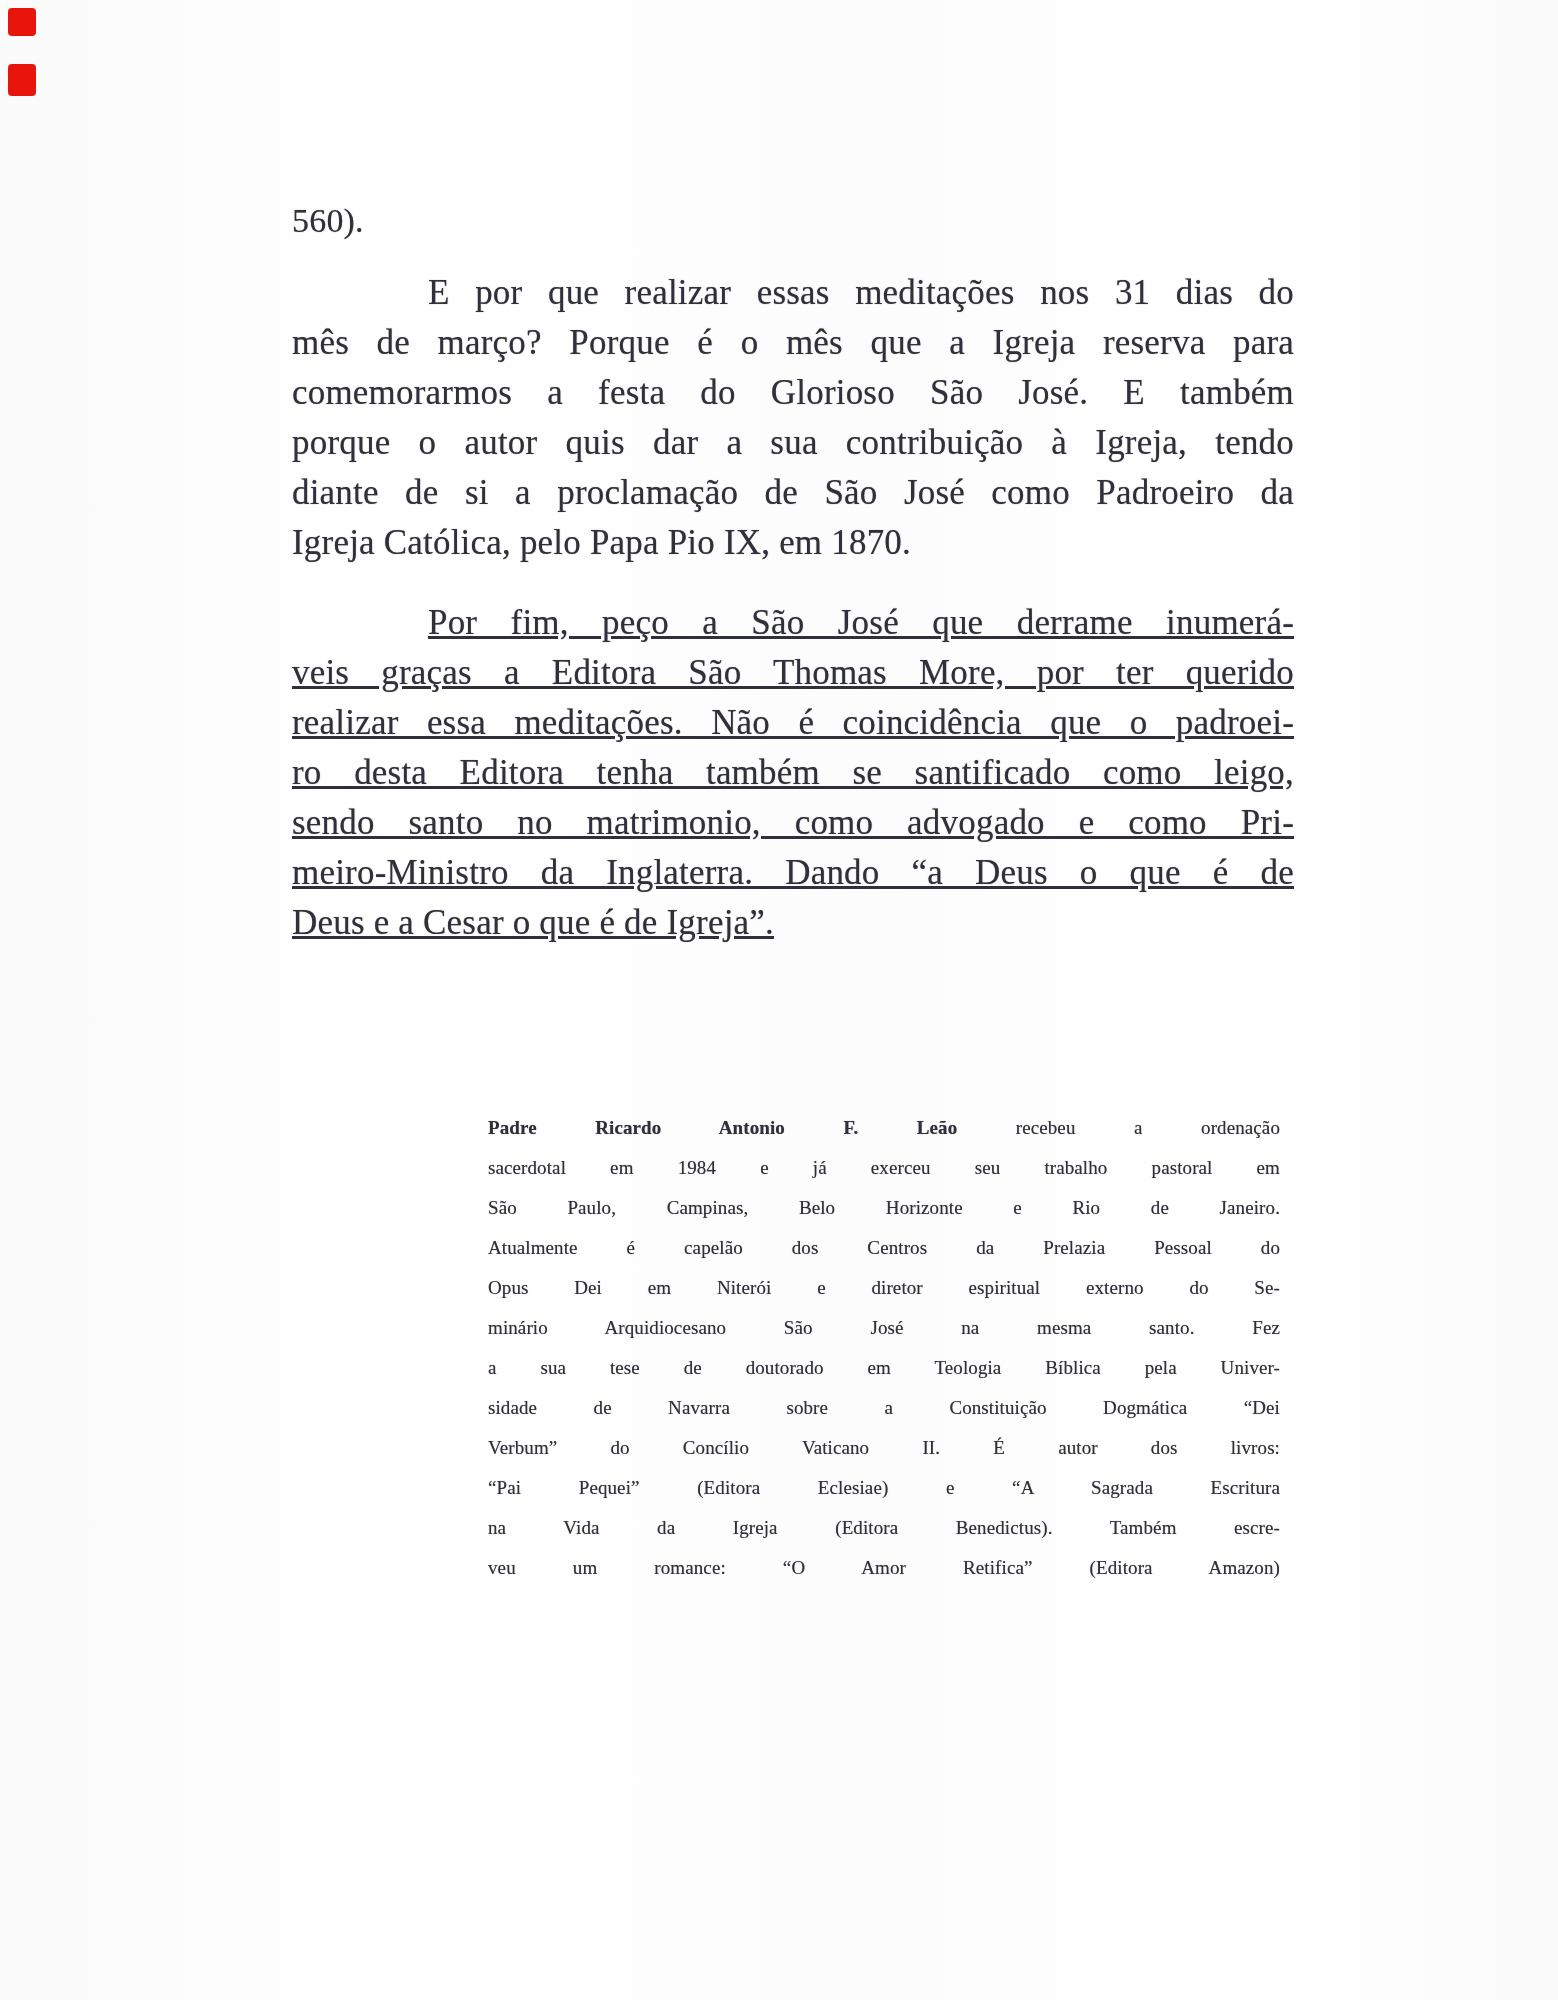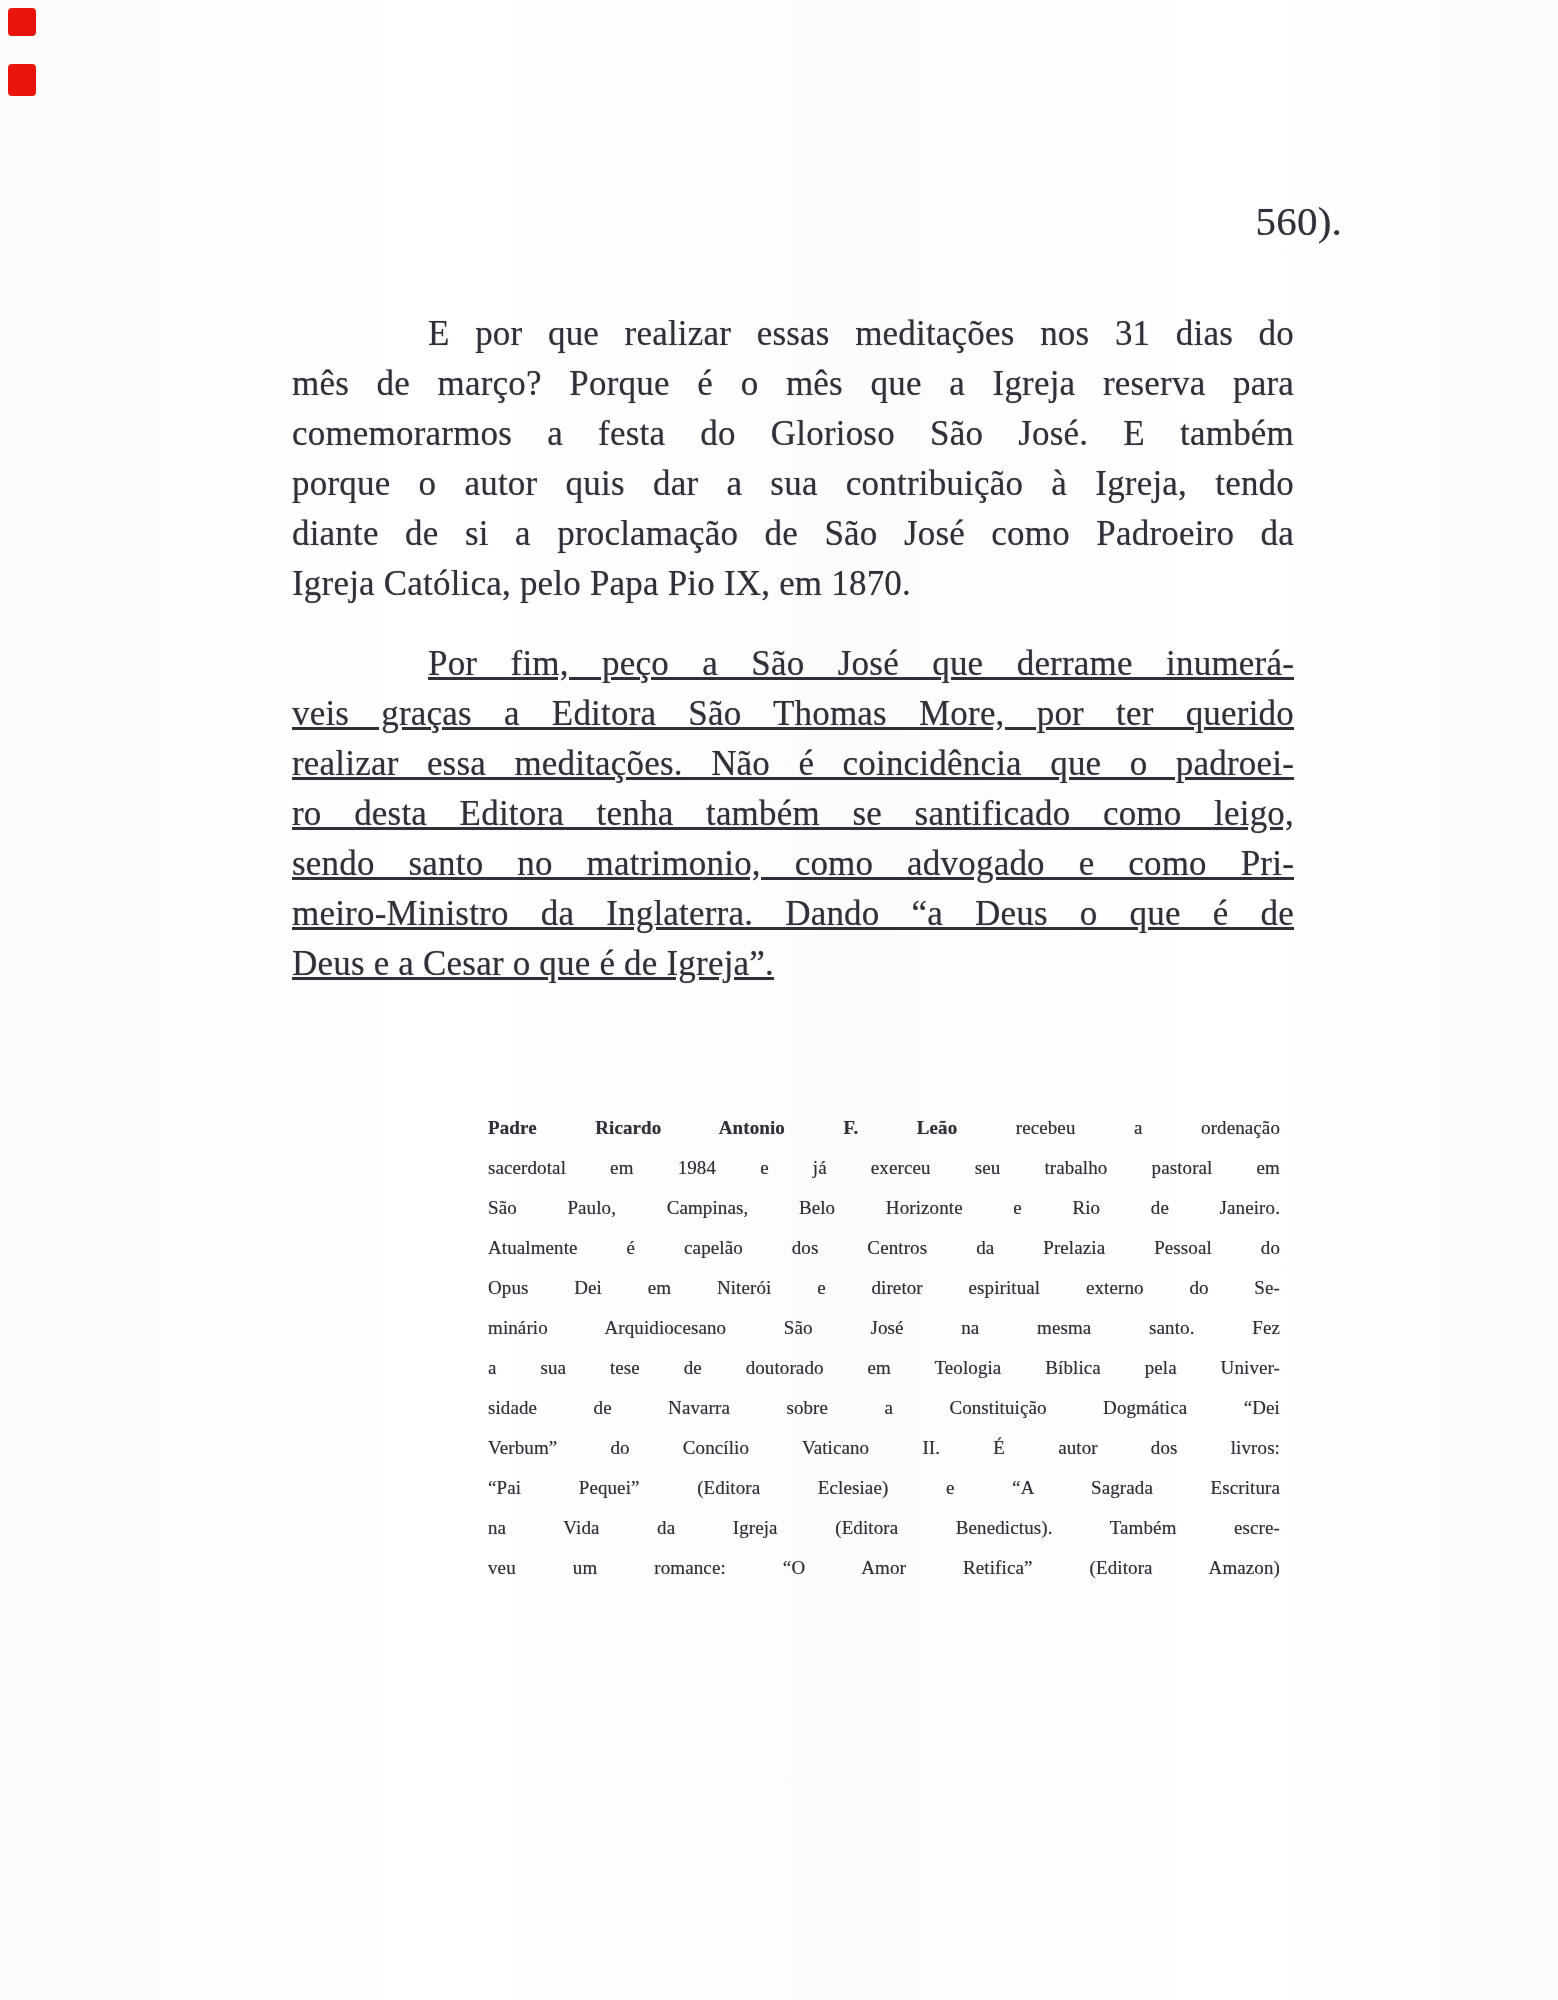--- a/index.html
+++ b/index.html
@@ -45,29 +45,27 @@
     text-align-last: justify;
     letter-spacing: 0.2px;
     text-shadow: 0 0 1px rgba(48,48,58,0.55);
     white-space: normal;
   }
   .mline.last {
     text-align-last: left;
   }
   .mline.indent {
     text-indent: 136px;
-    margin-top: 41px;
   }
   .single {
-    font-size: 41px;
+    font-size: 34px;
     line-height: 50px;
-    text-align: right;
+    text-align: left;
     letter-spacing: 0.2px;
     text-shadow: 0 0 1px rgba(48,48,58,0.55);
-    margin-left: 48px;
   }
   .bline {
     font-size: 19px;
     line-height: 40px;
     text-align: justify;
     text-align-last: justify;
     letter-spacing: 0.1px;
     text-shadow: 0 0 0.8px rgba(48,48,58,0.55);
   }
   .bold-name {

